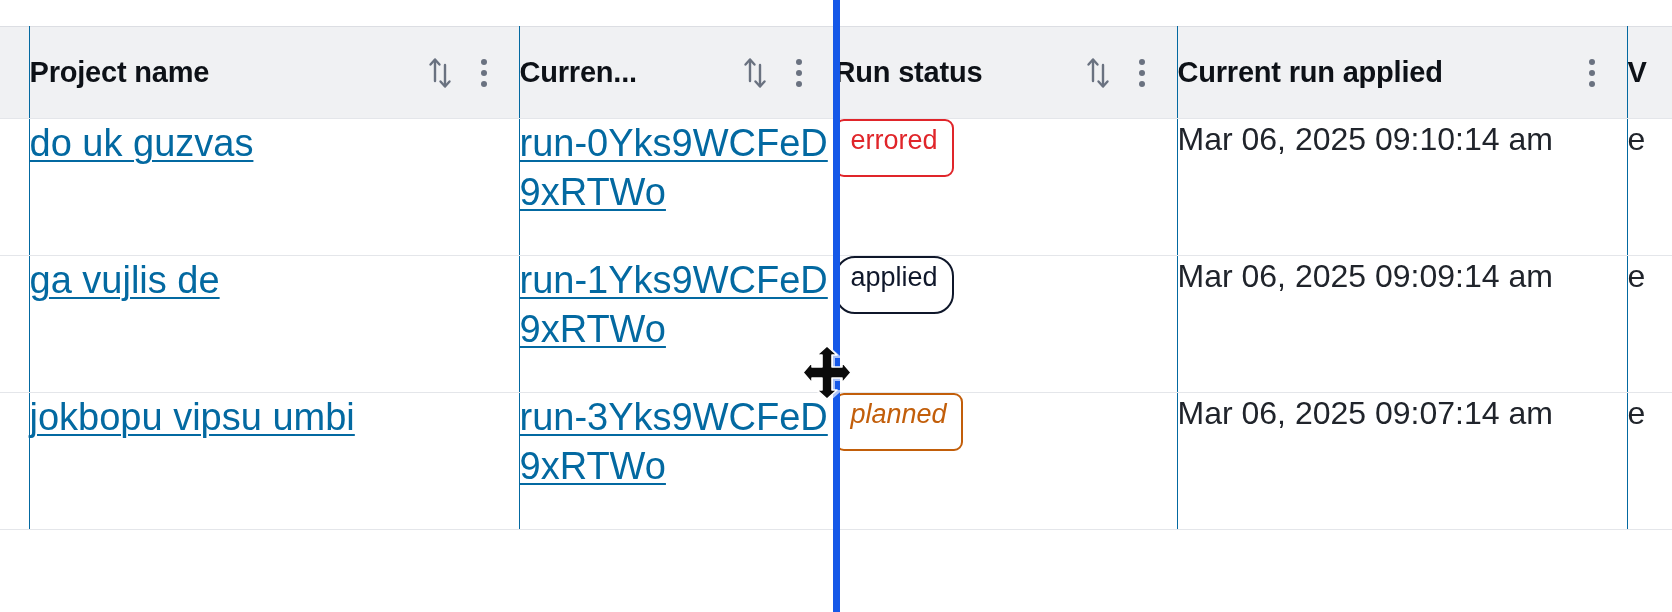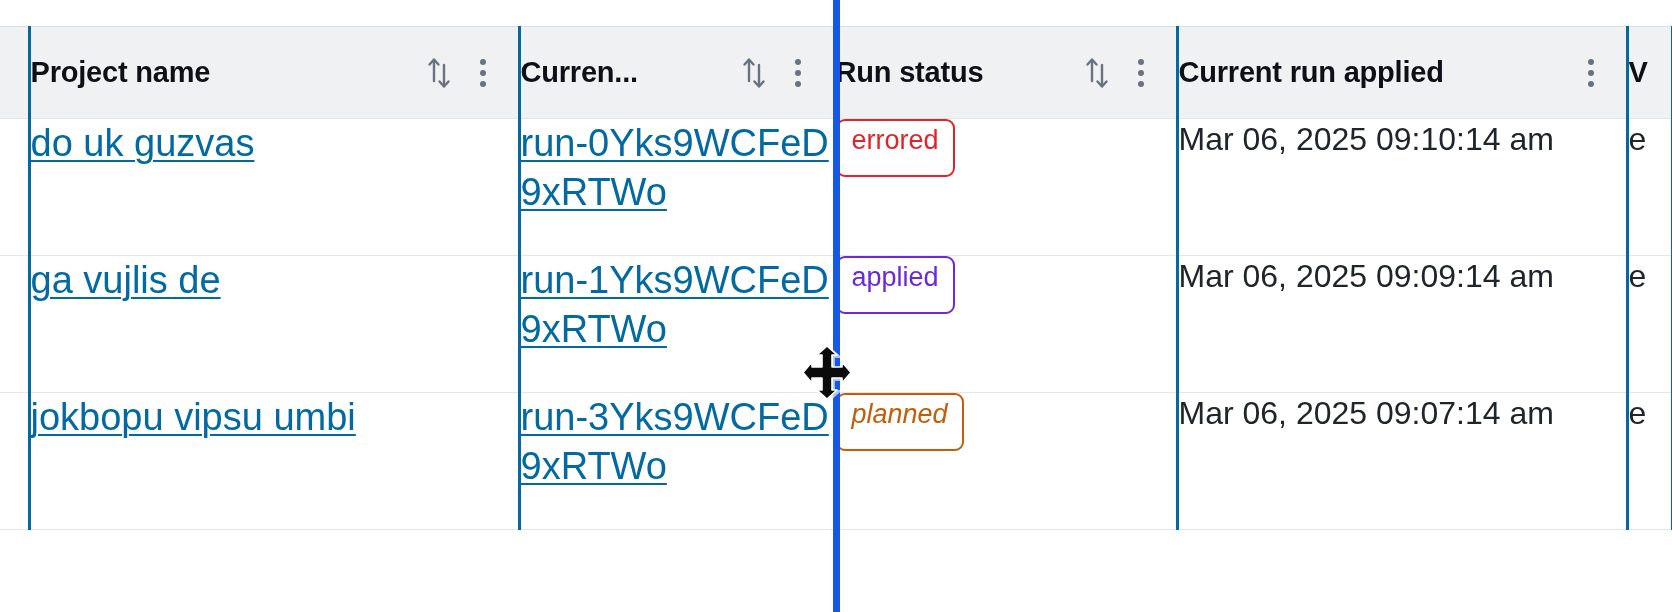--- a/index.html
+++ b/index.html
@@ -23,21 +23,21 @@
   .table {
     position: absolute;
     top: 26px;
     left: 0;
     width: 1672px;
     border-collapse: collapse;
     table-layout: fixed;
   }
 
   .table td, .table th {
-    border-right: 3px solid #0369a1;
+    border-right: 1px solid #0369a1;
     border-bottom: 1px solid #e4e6ea;
     padding: 0;
     vertical-align: top;
     text-align: left;
     margin-left: 16px;
   }
 
   
   thead th {
     background: #f0f1f3;
@@ -127,21 +127,21 @@
     display: inline-block;
     border: 2px solid currentColor;
     border-radius: 9px;
     padding: 5px 14px 19px 14px;
     font-size: 27px;
     line-height: 1.1;
     background: #ffffff;
     white-space: nowrap;
   }
   .badge.errored  { color: #e0252a; }
-  .badge.applied  { color: #6d28d9; }
+  .badge.applied  { color: #0f172a; border-radius: 20px; }
   .badge.planned  { color: #c25e0a; font-style: italic; }
 
   
   .resize-line {
     position: absolute;
     top: 0;
     width: 7px;
     height: 612px;
     background: #1558e8;
     z-index: 40;

